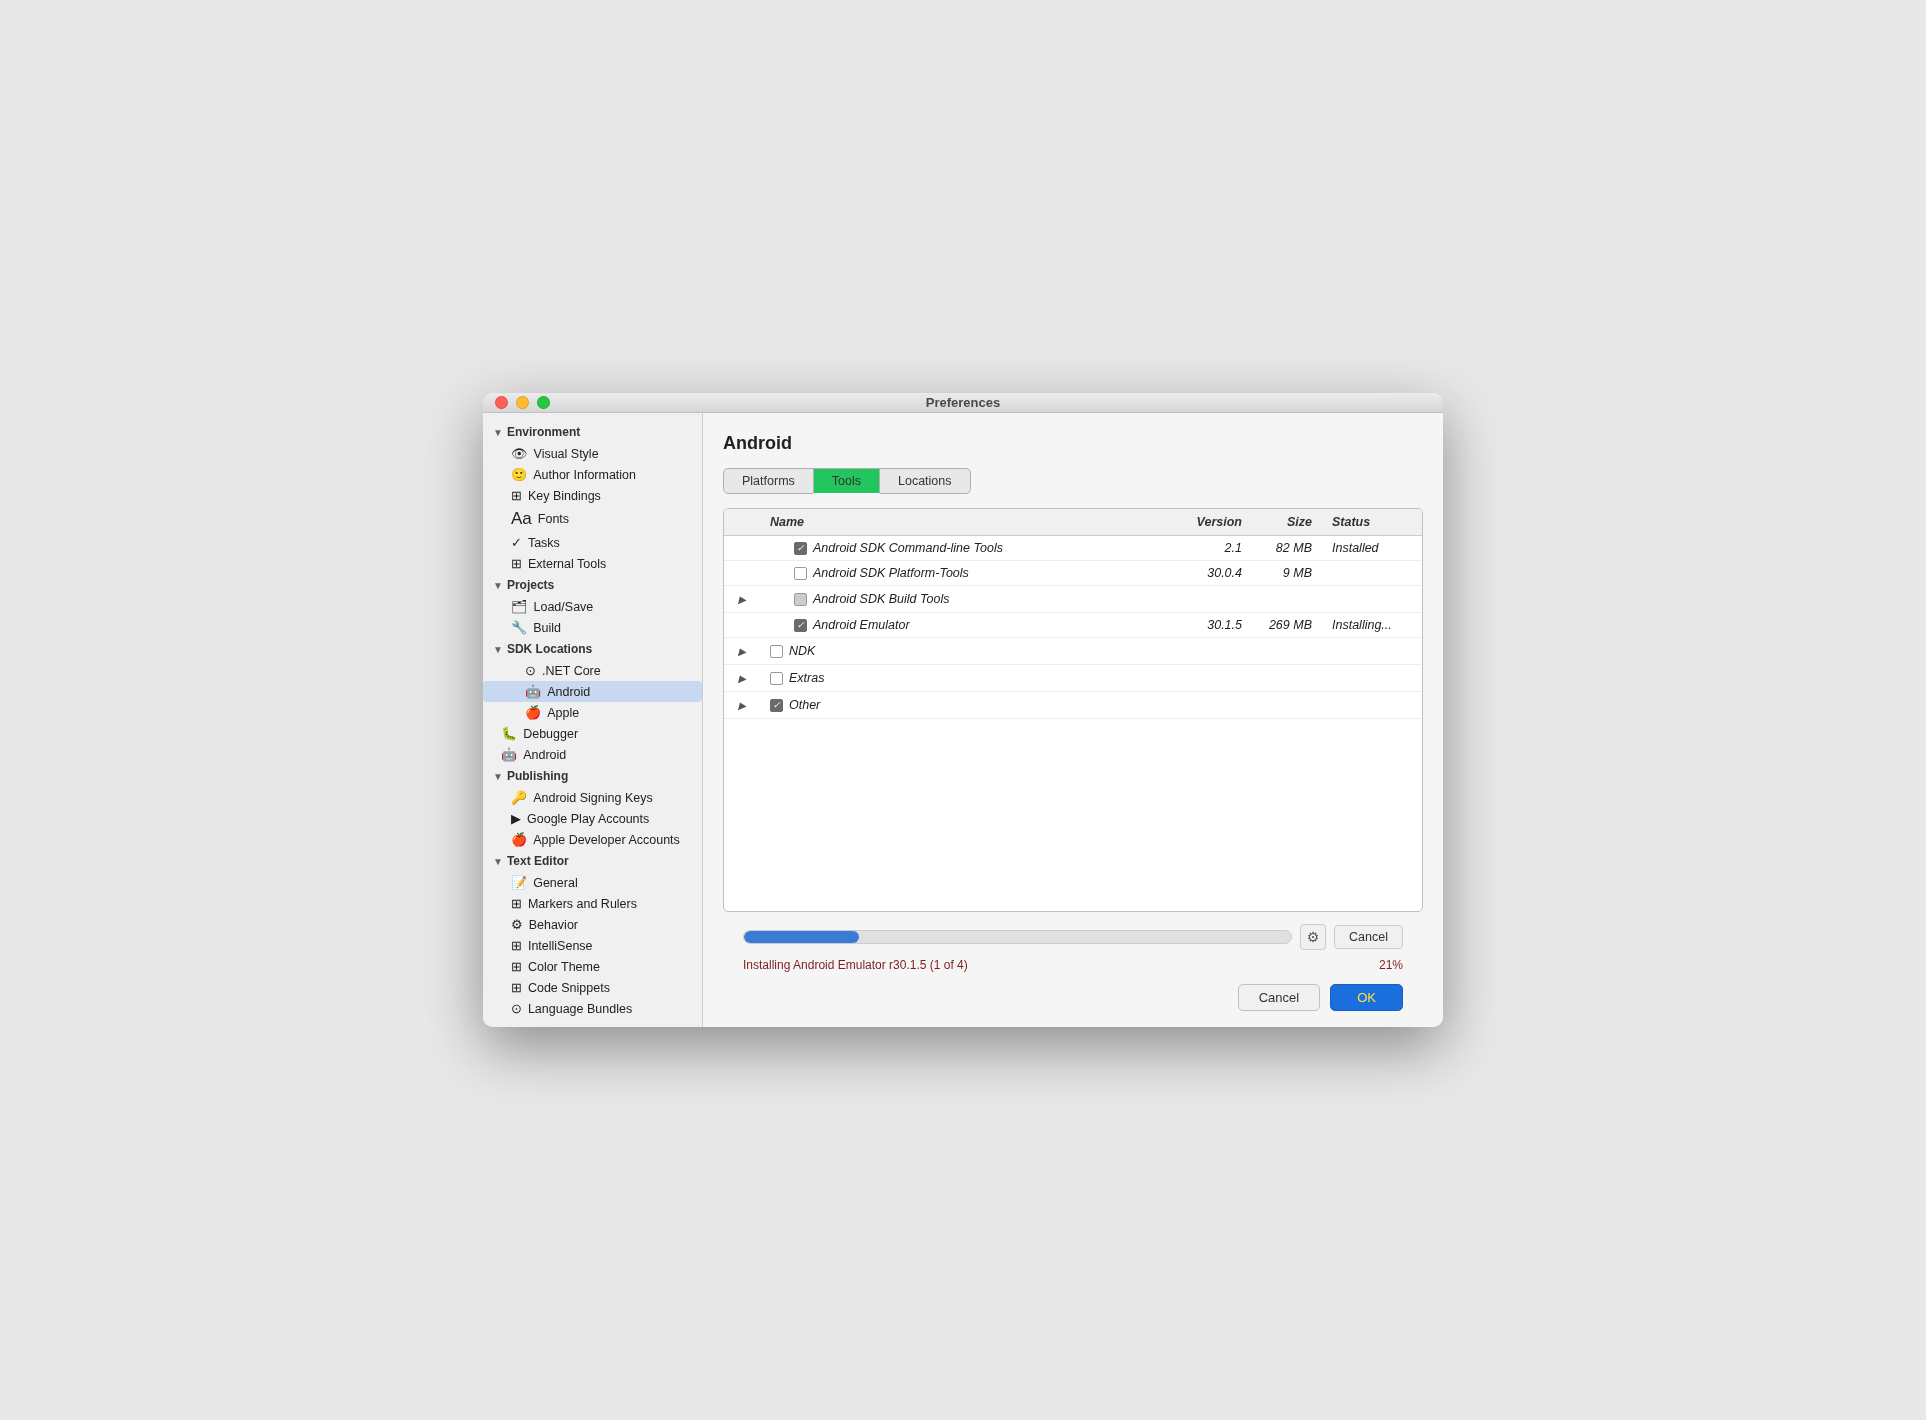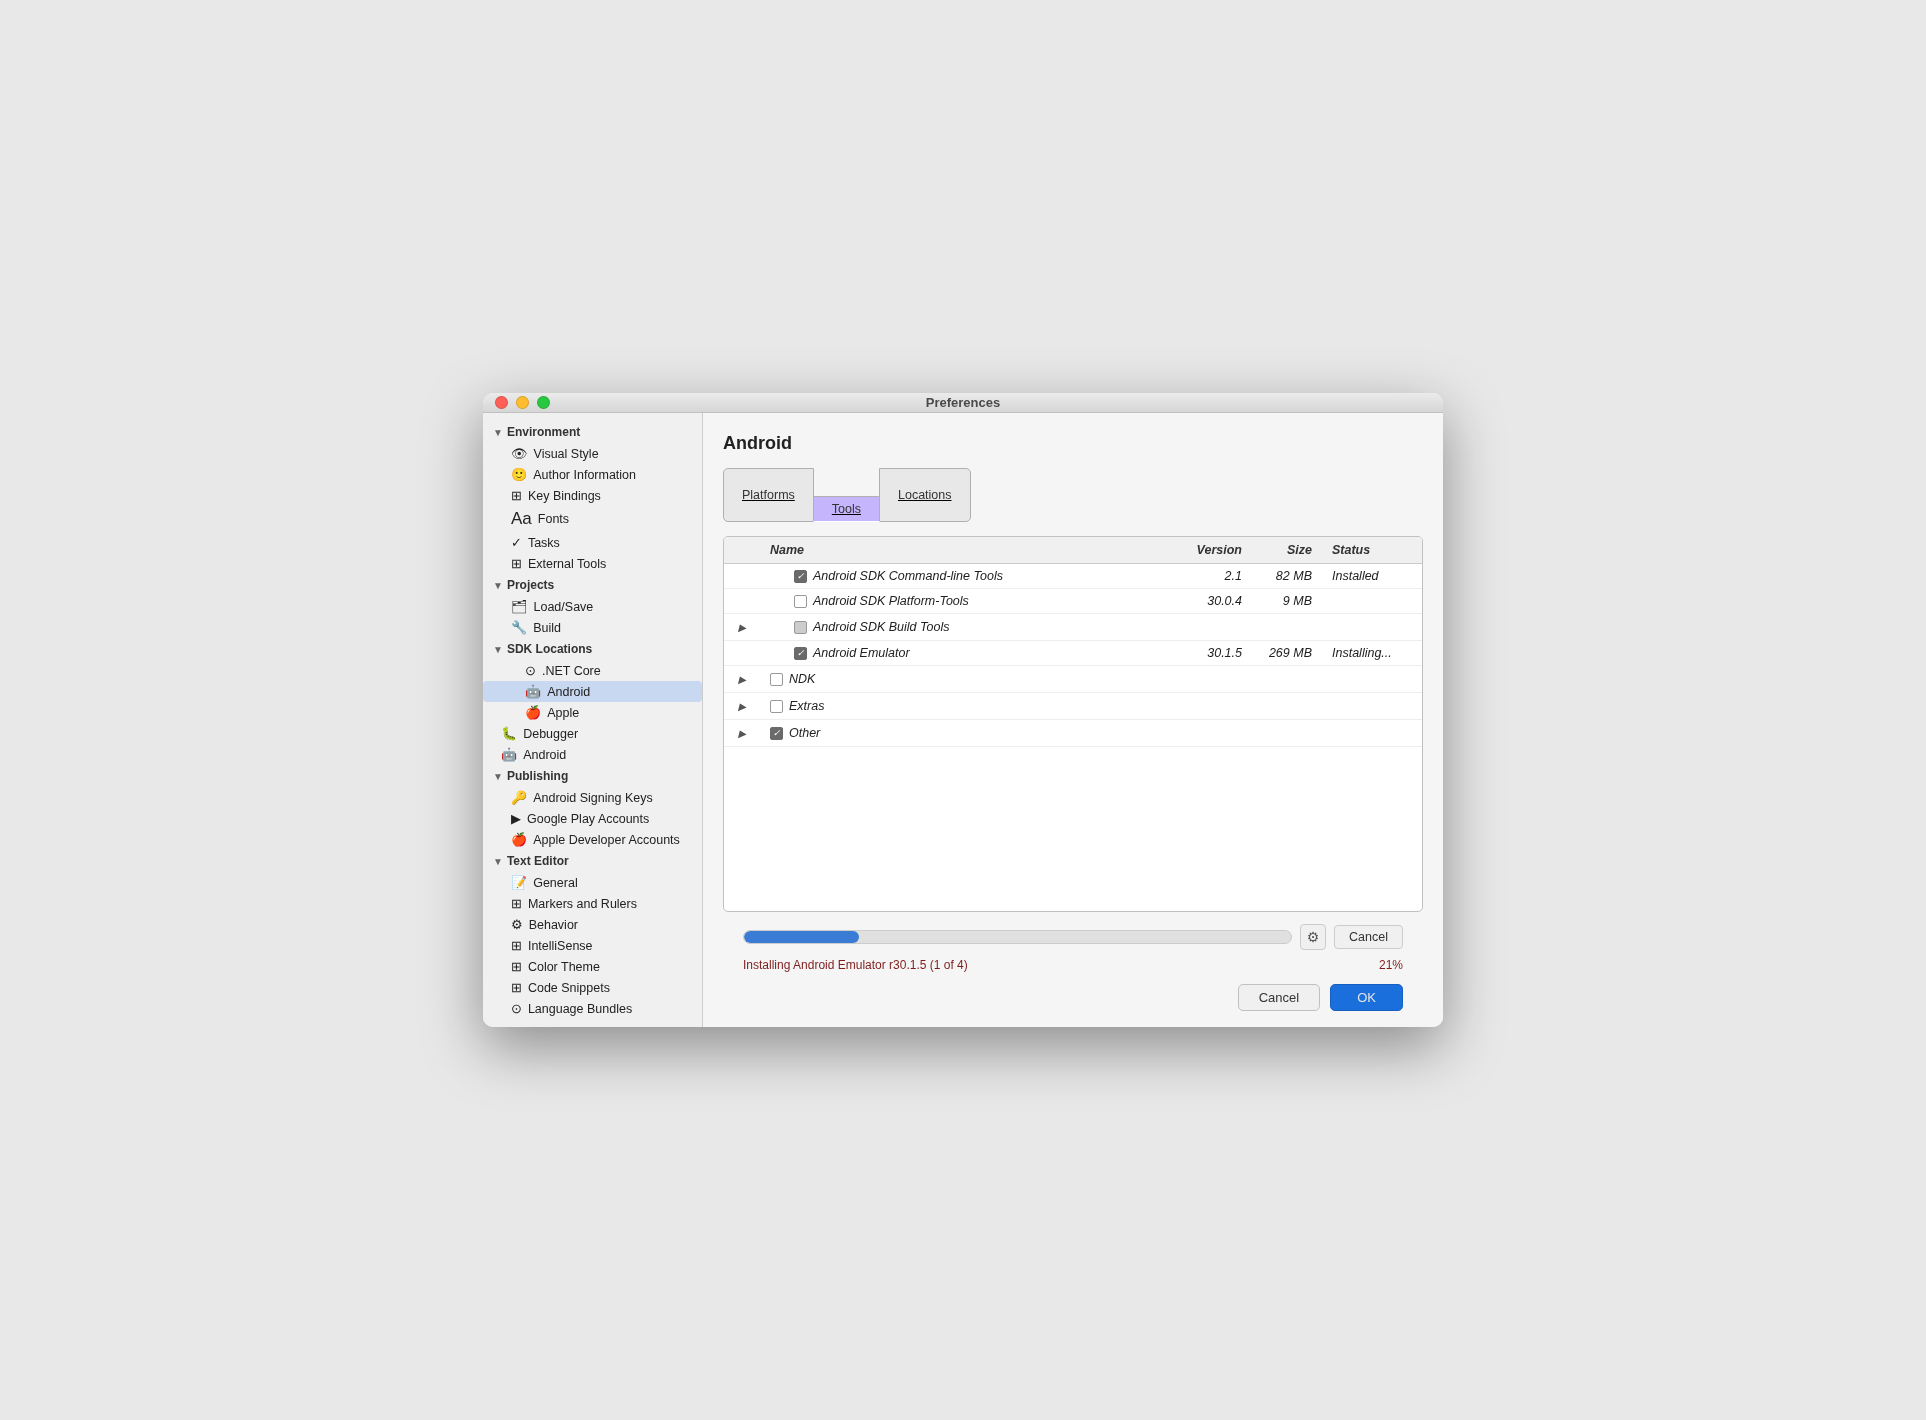--- a/index.html
+++ b/index.html
@@ -108,40 +108,38 @@
     .page-title {
       font-size: 18px;
       font-weight: 700;
       color: #222;
       margin-bottom: 14px;
     }
     .tabs-bar {
       display: flex;
       gap: 0;
       margin-bottom: 14px;
-      text-decoration: underline;
     }
     .tab-btn {
       padding: 5px 18px;
       border: 1px solid #b0b0b0;
       background: #e8e8e8;
       font-size: 12.5px;
       color: #333;
       cursor: pointer;
       margin-right: -1px;
     }
     .tab-btn:first-child { border-radius: 5px 0 0 5px; }
     .tab-btn:last-child { border-radius: 0 5px 5px 0; }
     .tab-btn.active {
-      background: #c4b5fd;
+      background: #22c55e;
       border-bottom-color: #fff;
       font-weight: 500;
       z-index: 1;
       position: relative;
-      margin-top: 28px;
     }
     .content-box {
       border: 1px solid #c0c0c0;
       background: #fff;
       border-radius: 5px;
       flex: 1;
       display: flex;
       flex-direction: column;
       overflow: hidden;
     }
@@ -279,21 +277,21 @@
       cursor: pointer;
       color: #333;
     }
     .btn-ok {
       padding: 5px 26px;
       background: #1a6fdc;
       border: 1px solid #1560c0;
       border-radius: 5px;
       font-size: 13px;
       cursor: pointer;
-      color: #e5e5e5;
+      color: #fde047;
       font-weight: 500;
       text-align: right;
     }
     .indent1 { padding-left: 24px !important; }
   </style>
 </head>
 <body>
 
 <div class="window">
 

